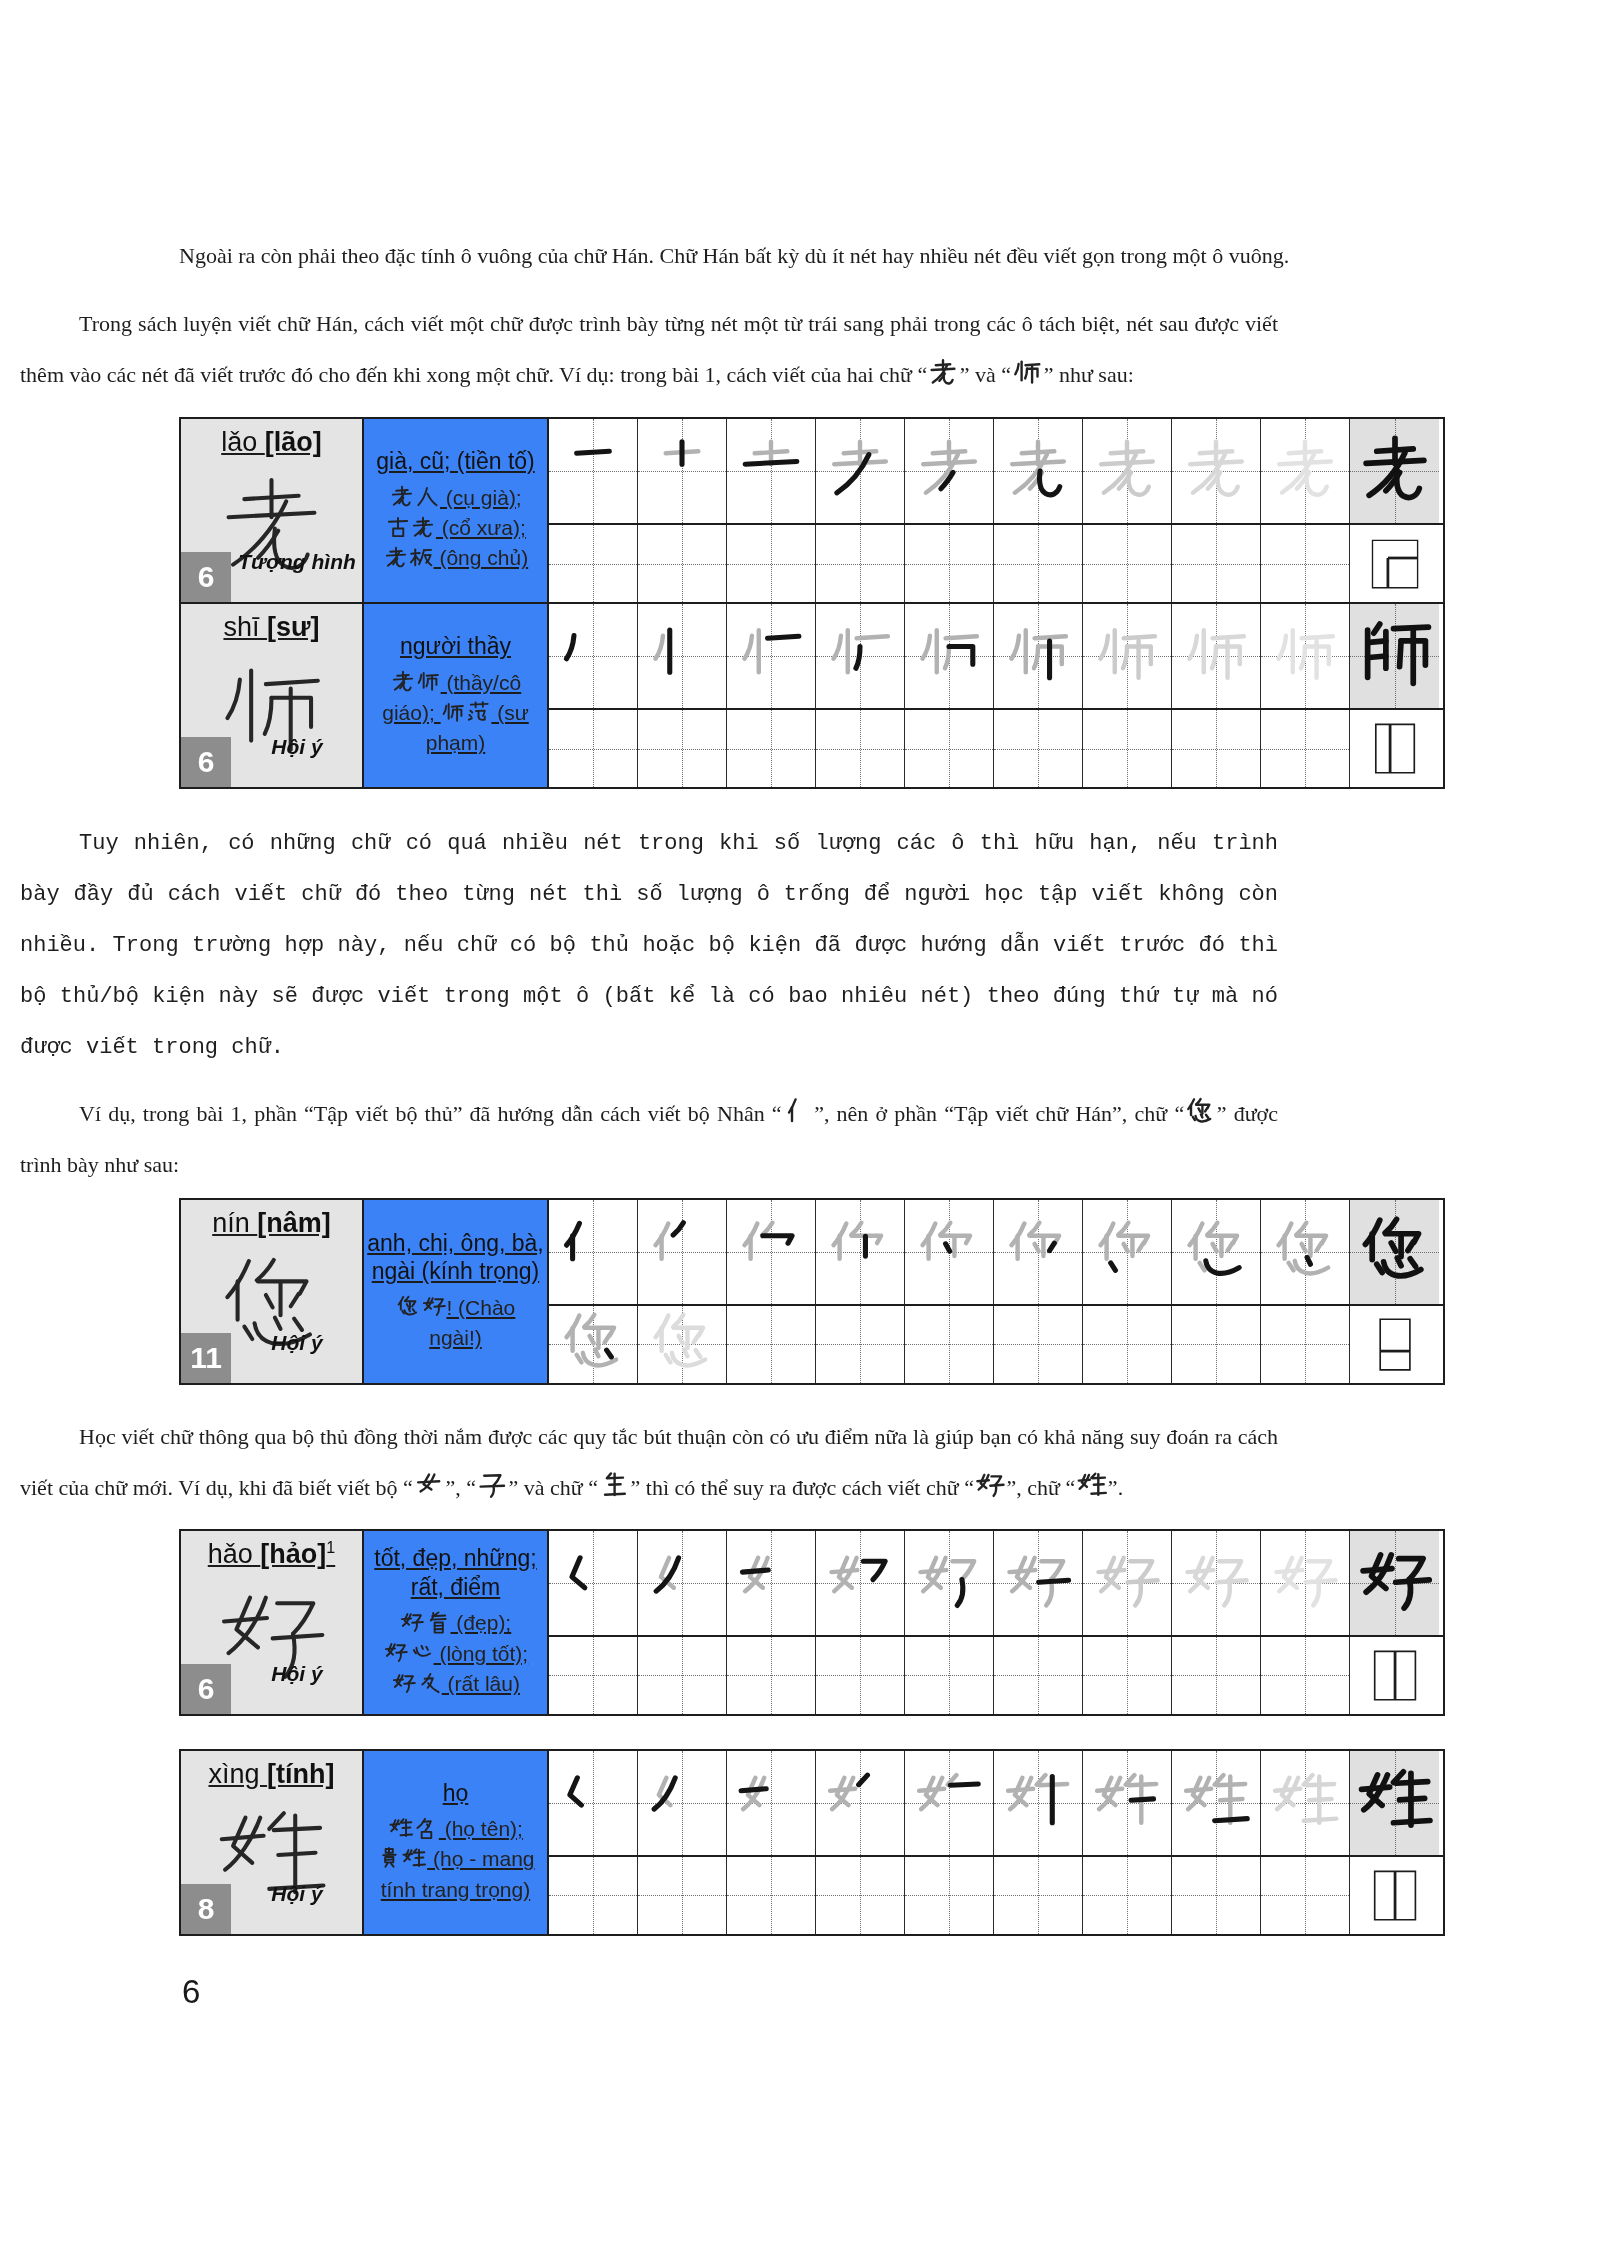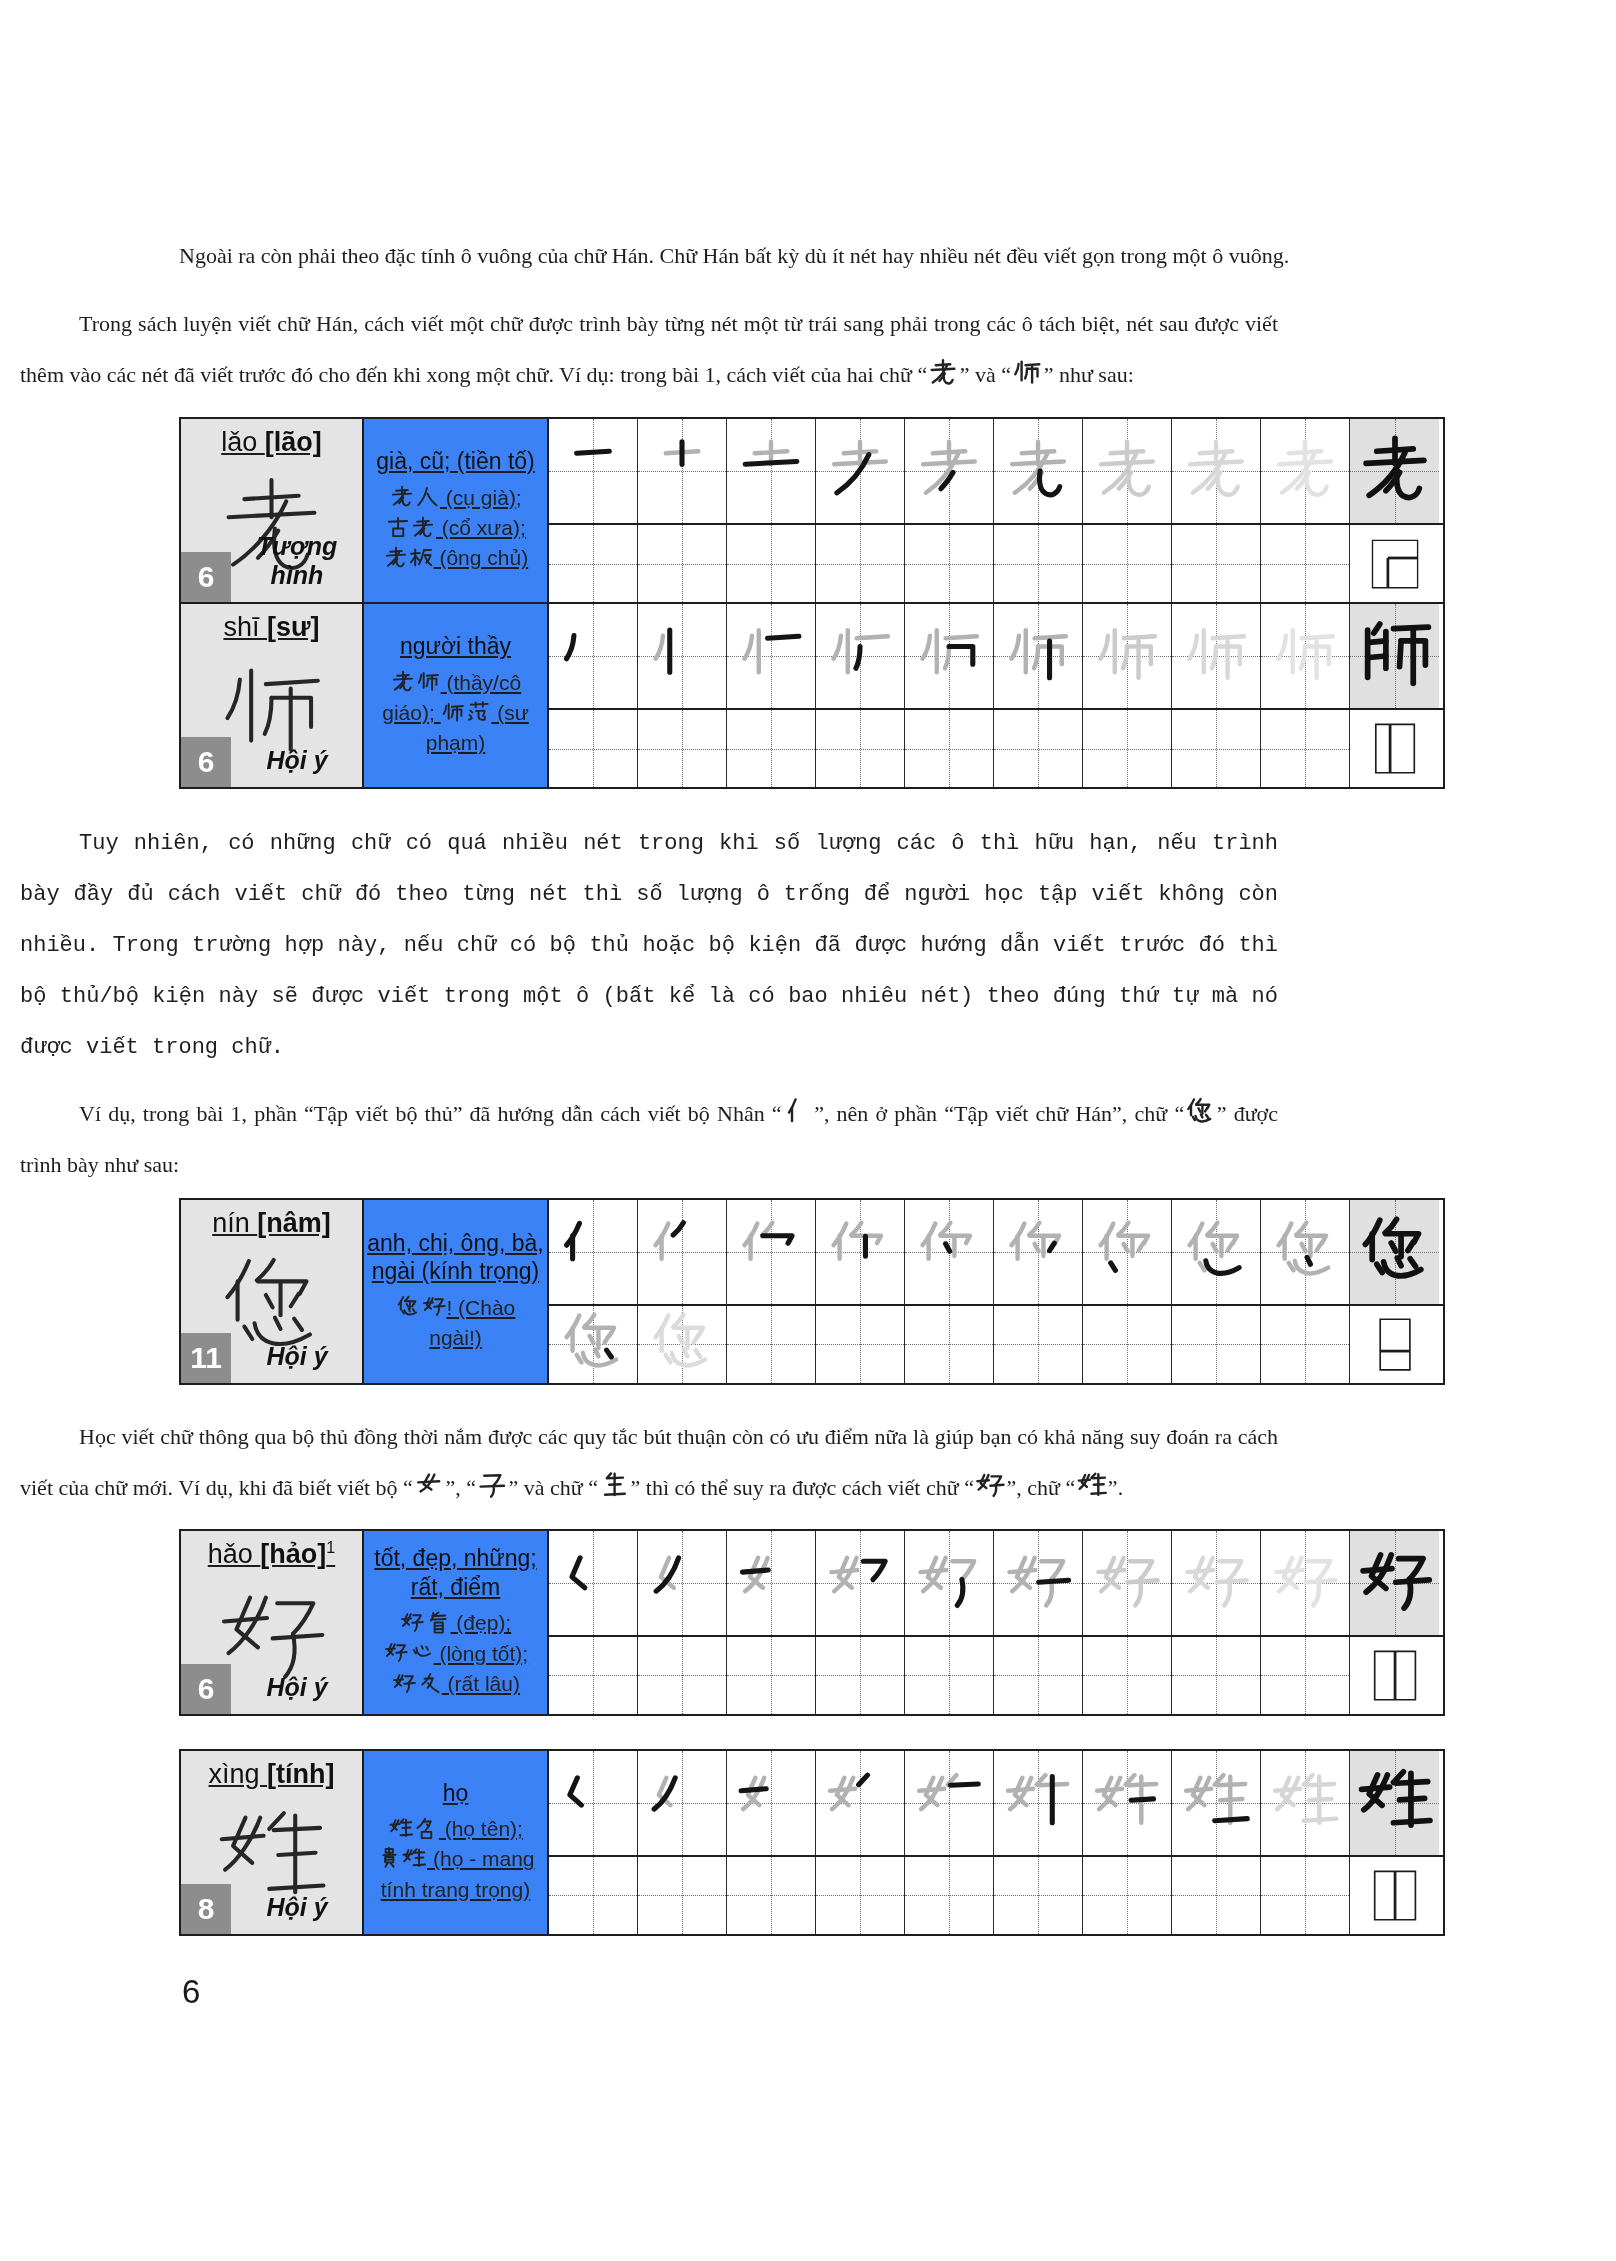--- a/index.html
+++ b/index.html
@@ -21,23 +21,23 @@
             border-right:2px solid #1d1d1d;box-sizing:border-box;
             display:flex;flex-direction:column;align-items:center;}
   .pinyin{font-family:"Liberation Sans",sans-serif;font-size:27px;margin-top:8px;color:#111;}
   .pinyin b{font-weight:bold;}
   .pinyin sup{font-size:16px;}
   .bigchar{flex:1;display:flex;align-items:center;justify-content:center;margin-top:-4px;}
   .bigchar svg{width:113px;height:113px;}
   .badge{position:absolute;left:0;bottom:0;width:50px;height:50px;background:#8d8d8d;
          color:#ffffff;font-family:"Liberation Sans",sans-serif;font-weight:bold;
          font-size:30px;display:flex;align-items:center;justify-content:center;}
-  .category{position:absolute;bottom:12px;left:55px;right:4px;text-align:center;
+  .category{position:absolute;bottom:28px;left:55px;right:4px;text-align:center;
             font-family:"Liberation Sans",sans-serif;font-style:italic;font-weight:bold;
-            font-size:25px;color:#111;}
+            font-size:21px;color:#111;}
 
   .def-cell{width:185px;min-width:185px;border-right:2px solid #1d1d1d;box-sizing:border-box;
             display:flex;flex-direction:column;align-items:center;justify-content:center;
             font-family:"Liberation Sans",sans-serif;background:#3b82f6;padding:4px 5.3px;gap:6.6px;}
   .def-meaning{font-size:23px;text-align:center;line-height:1.25;color:#111;}
   .def-examples{font-size:21px;text-align:center;line-height:1.45;color:#222;}
   .def-line{white-space:nowrap;}
   .def-cell .cjk-def{display:inline-block;vertical-align:-4.6px;margin:0 0.7px;}
   .def-cell .cjk-def svg{width:24px;height:24px;display:block;}
 

